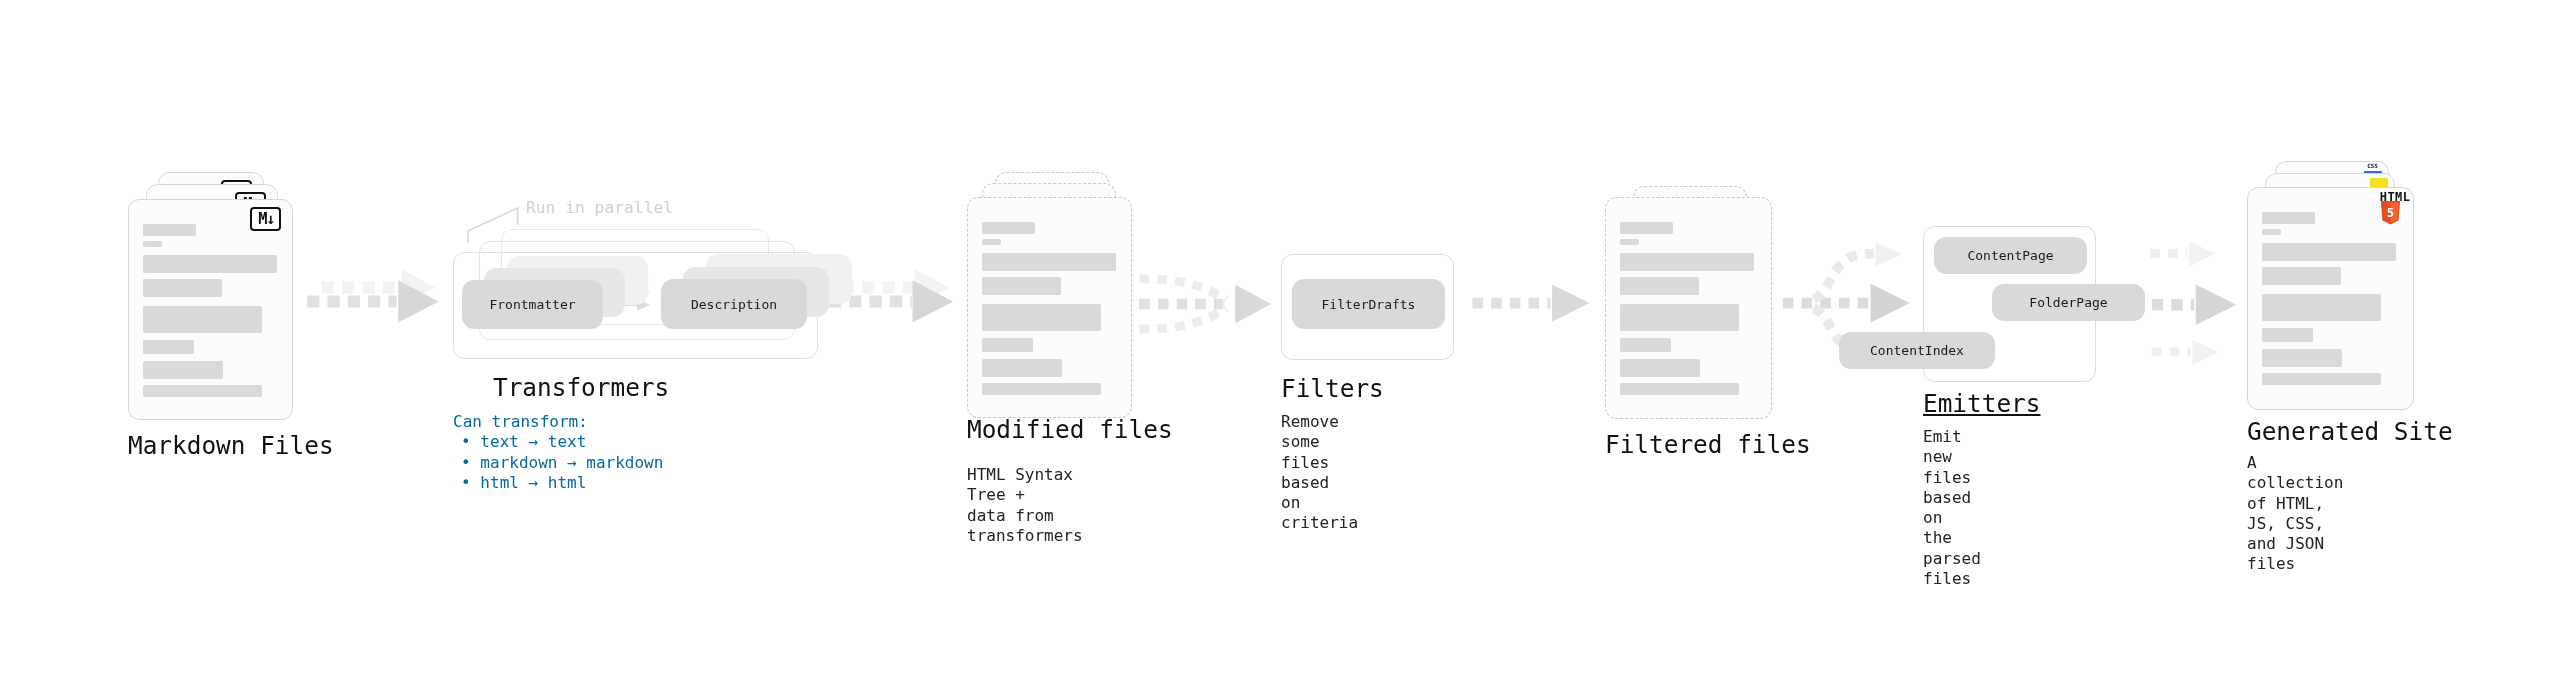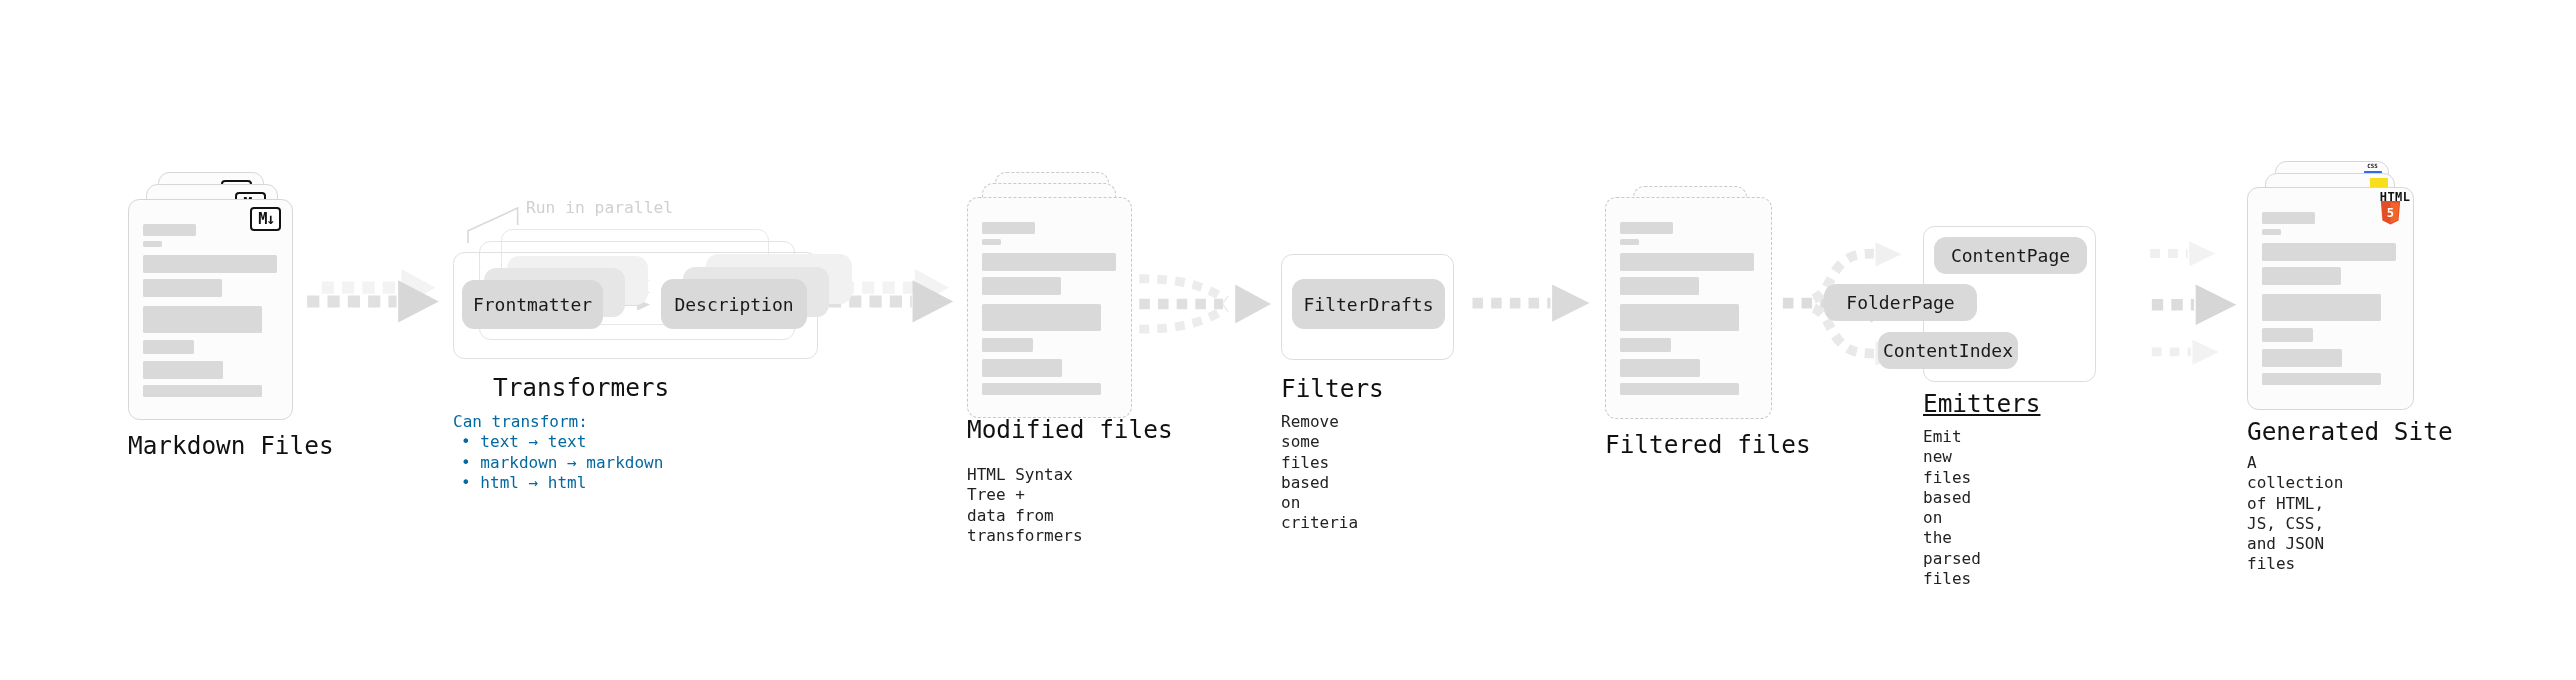--- a/index.html
+++ b/index.html
@@ -26,21 +26,21 @@
        font-weight:bold;font-size:15.4px;letter-spacing:-1.6px;color:#111;}
   .gs-css{position:absolute;top:2.4px;right:6.5px;width:18px;text-align:center;}
   .gs-css .t{font-size:5.7px;font-weight:bold;color:#111;display:block;line-height:5.7px;}
   .gs-css .u{height:3.3px;background:#2f6bf2;margin-top:0.8px;border-radius:0.8px;}
   .gs-js{position:absolute;top:4.1px;right:5.7px;width:18.7px;height:9.8px;background:#f7df1e;}
   .gs-html{position:absolute;top:5.7px;right:12.2px;width:21px;text-align:center;}
   .gs-html .t{font-size:12px;font-weight:bold;color:#111;display:block;line-height:7.3px;letter-spacing:0.4px;}
   
   .gbox{position:absolute;border:1.6px solid #e0e0e0;border-radius:11.4px;background:transparent;box-sizing:border-box;}
   .node{position:absolute;background:#d9d9d9;border-radius:12.2px;box-sizing:border-box;
-        display:flex;align-items:center;justify-content:center;font-size:18px;color:#1a1a1a;}
+        display:flex;align-items:center;justify-content:center;font-size:13px;color:#1a1a1a;}
   .ghost2{background:#e6e6e6;}
   .ghost3{background:#f1f1f1;}
   
   .title{position:absolute;font-size:24.4px;line-height:28px;color:#111;white-space:nowrap;}
   .caption{position:absolute;font-size:16px;line-height:20.3px;color:#222;white-space:pre-line;}
   .bullets{position:absolute;font-size:16px;line-height:20.3px;color:#0369a1;}
   .bullets div{white-space:nowrap;padding-left:8.1px;}
   .annotation{position:absolute;font-size:16.3px;color:#d0d0d0;white-space:nowrap;}
   .overlay{position:absolute;left:0;top:0;pointer-events:none;}
 </style>
@@ -190,22 +190,22 @@
     <div class="bar b6"></div>
     <div class="bar b7"></div>
     <div class="bar b8"></div>
   </div>
   <div class="title" style="left:1605px;top:431px;">Filtered files</div>
 </div>
 
 <div class="abs">
   <div class="gbox" style="left:1923px;top:226px;width:173px;height:156px;border-color:#dcdcdc;"></div>
   <div class="node" style="left:1934px;top:237px;width:153px;height:37px;">ContentPage</div>
-  <div class="node" style="left:1824px;top:284px;width:153px;height:37px;">FolderPage</div>
-  <div class="node" style="left:1878px;top:332px;width:140px;height:37px;">ContentIndex</div>
+  <div class="node" style="left:1992px;top:284px;width:153px;height:37px;">FolderPage</div>
+  <div class="node" style="left:1839px;top:332px;width:156px;height:37px;">ContentIndex</div>
   <div class="title" style="left:1923px;top:390px;text-decoration:underline;">Emitters</div>
   <div class="caption" style="left:1923px;top:427px;">Emit new files based on
 the parsed files</div>
 </div>
 
 <div class="abs">
   <div class="doc" style="left:2275px;top:161px;width:114px;z-index:1;">
     <div class="gs-css">
       <span class="t">CSS</span>
       <div class="u"></div>

